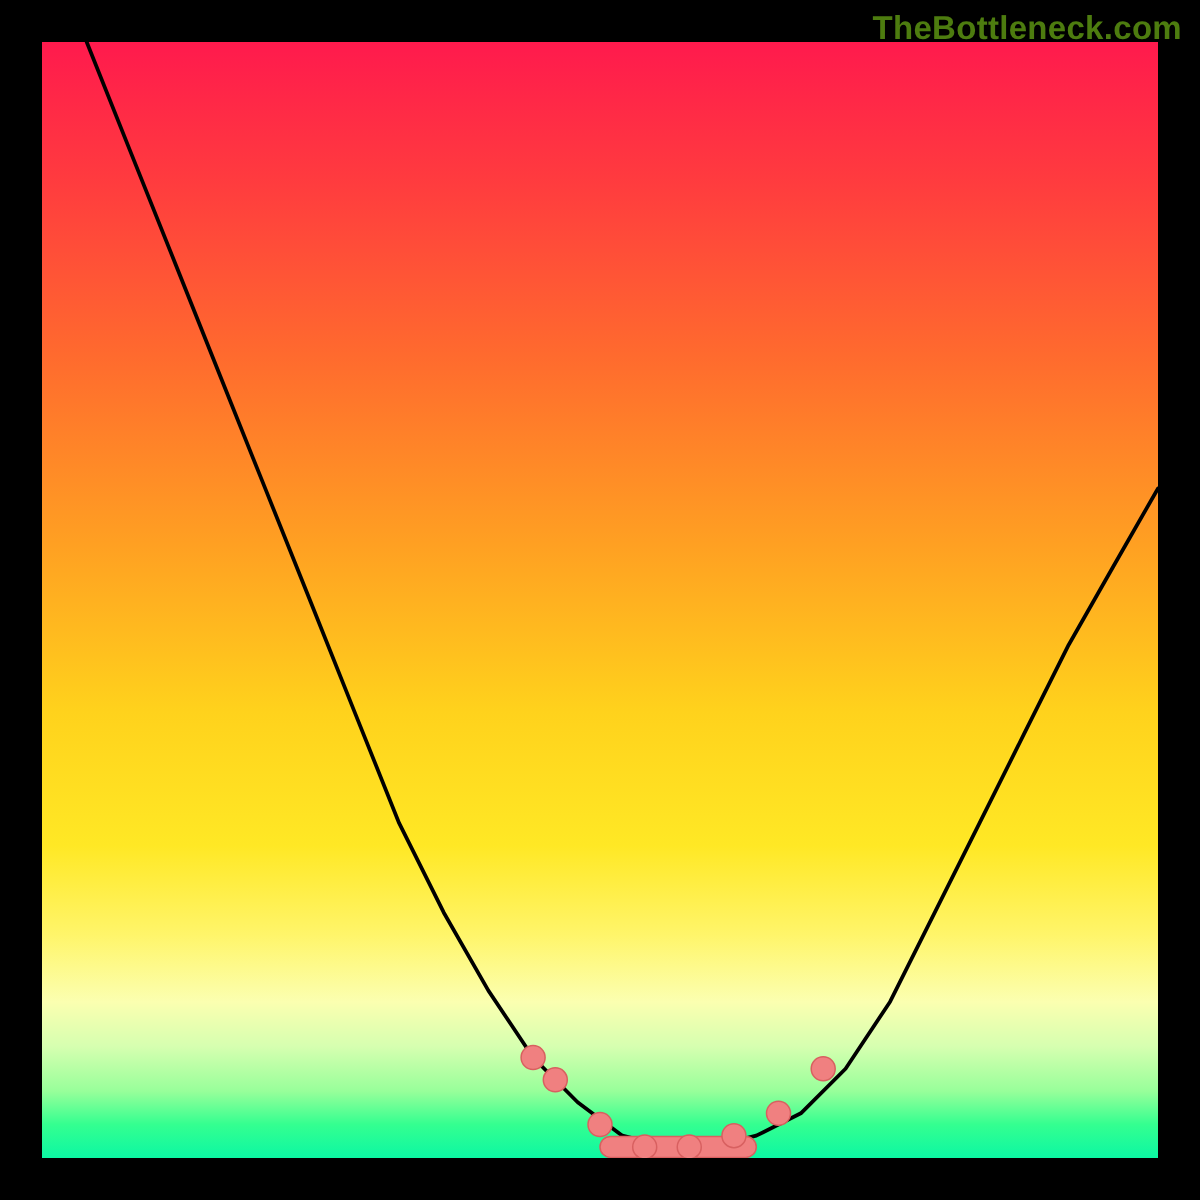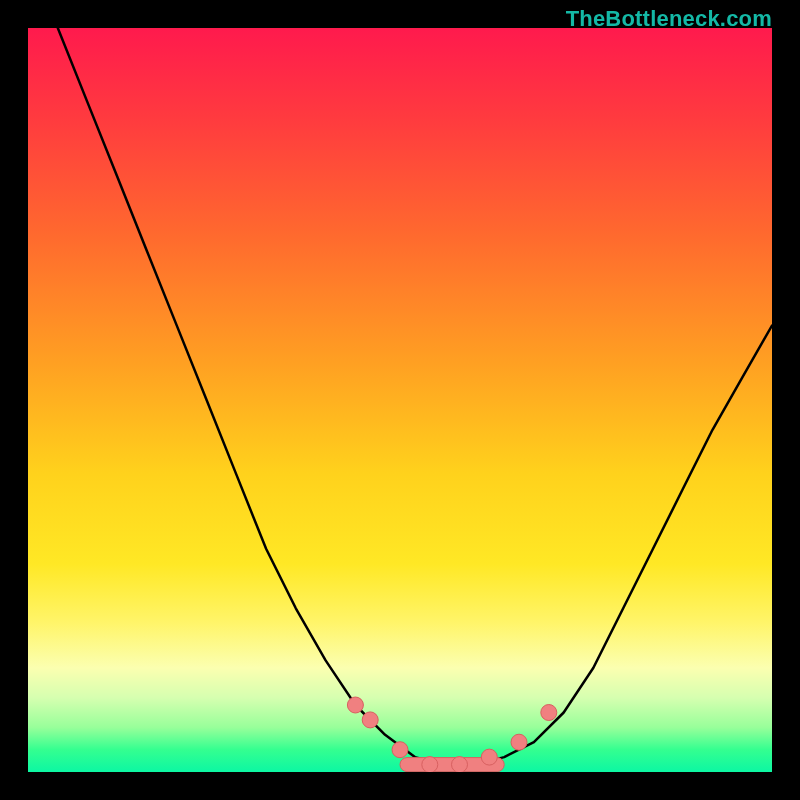--- a/index.html
+++ b/index.html
@@ -61,24 +61,24 @@
     stroke-width: 1;
   }
   .trough-pill {
     fill: #f08080;
     stroke: #d86060;
     stroke-width: 1;
   }
   .watermark {
     position: absolute;
     top: 6px;
-    right: 28px;
+    right: 12px;
     font-size: 22px;
     font-weight: 600;
-    color: #14b8a6;
+    color: #4d7c0f;
     letter-spacing: 0.2px;
     user-select: none;
   }
 </style>
 </head>
 <body>
 
 <div class="frame">
 
   <div class="plot-area">

